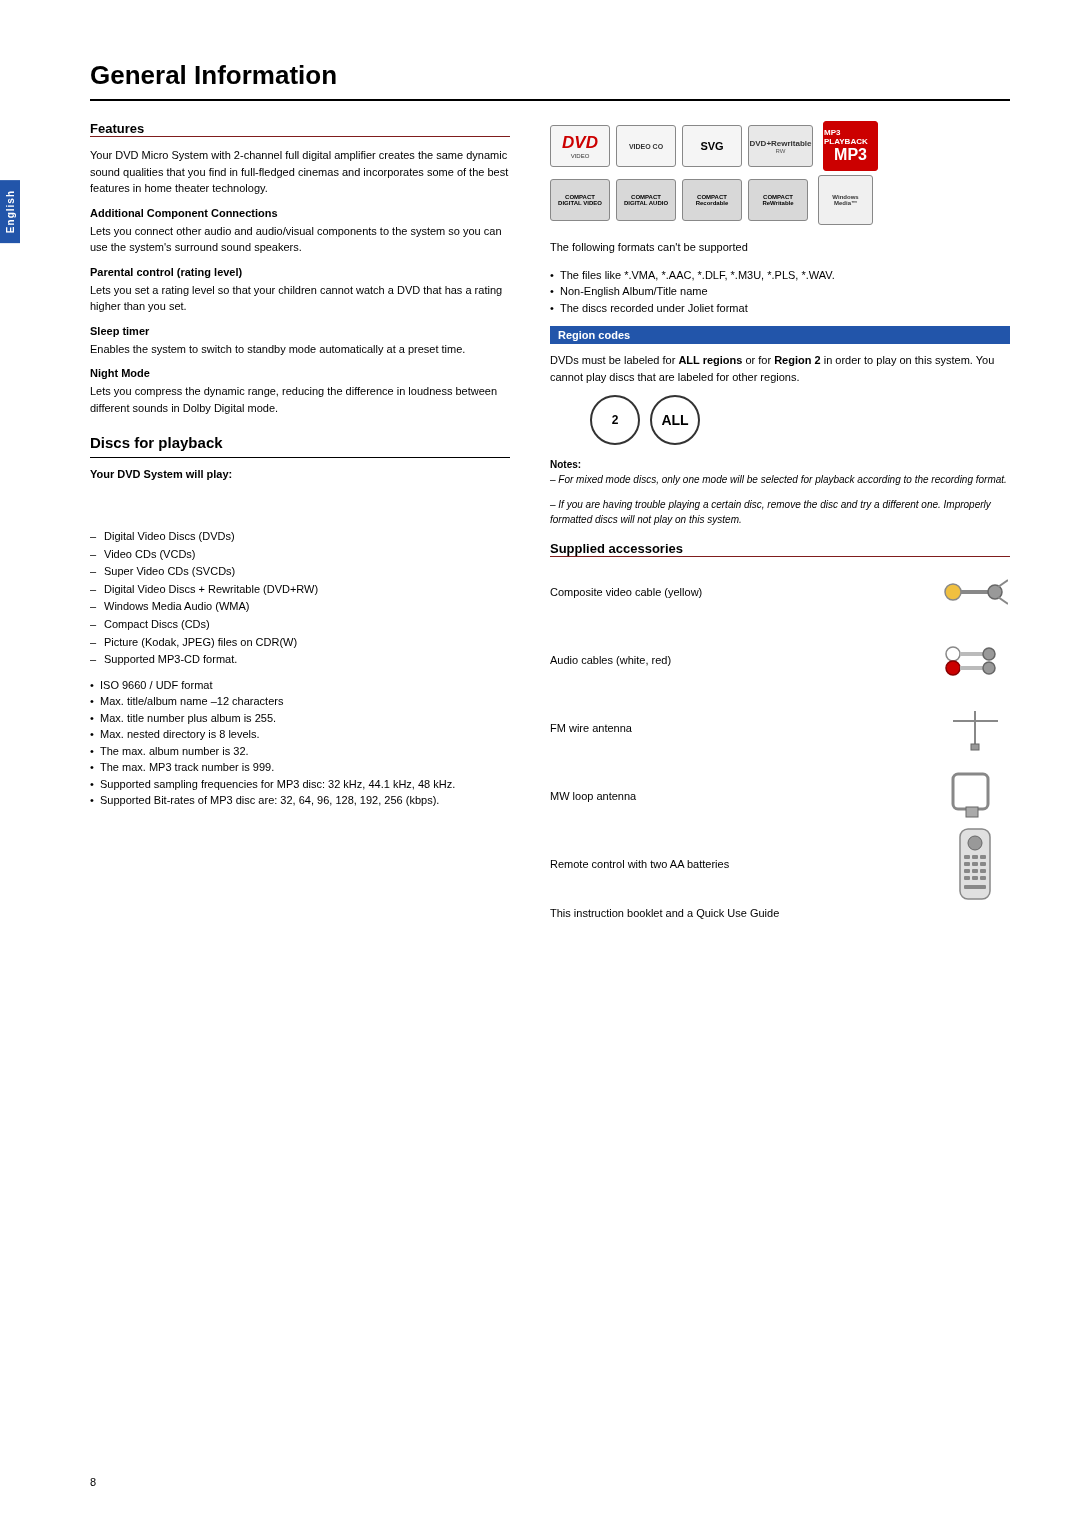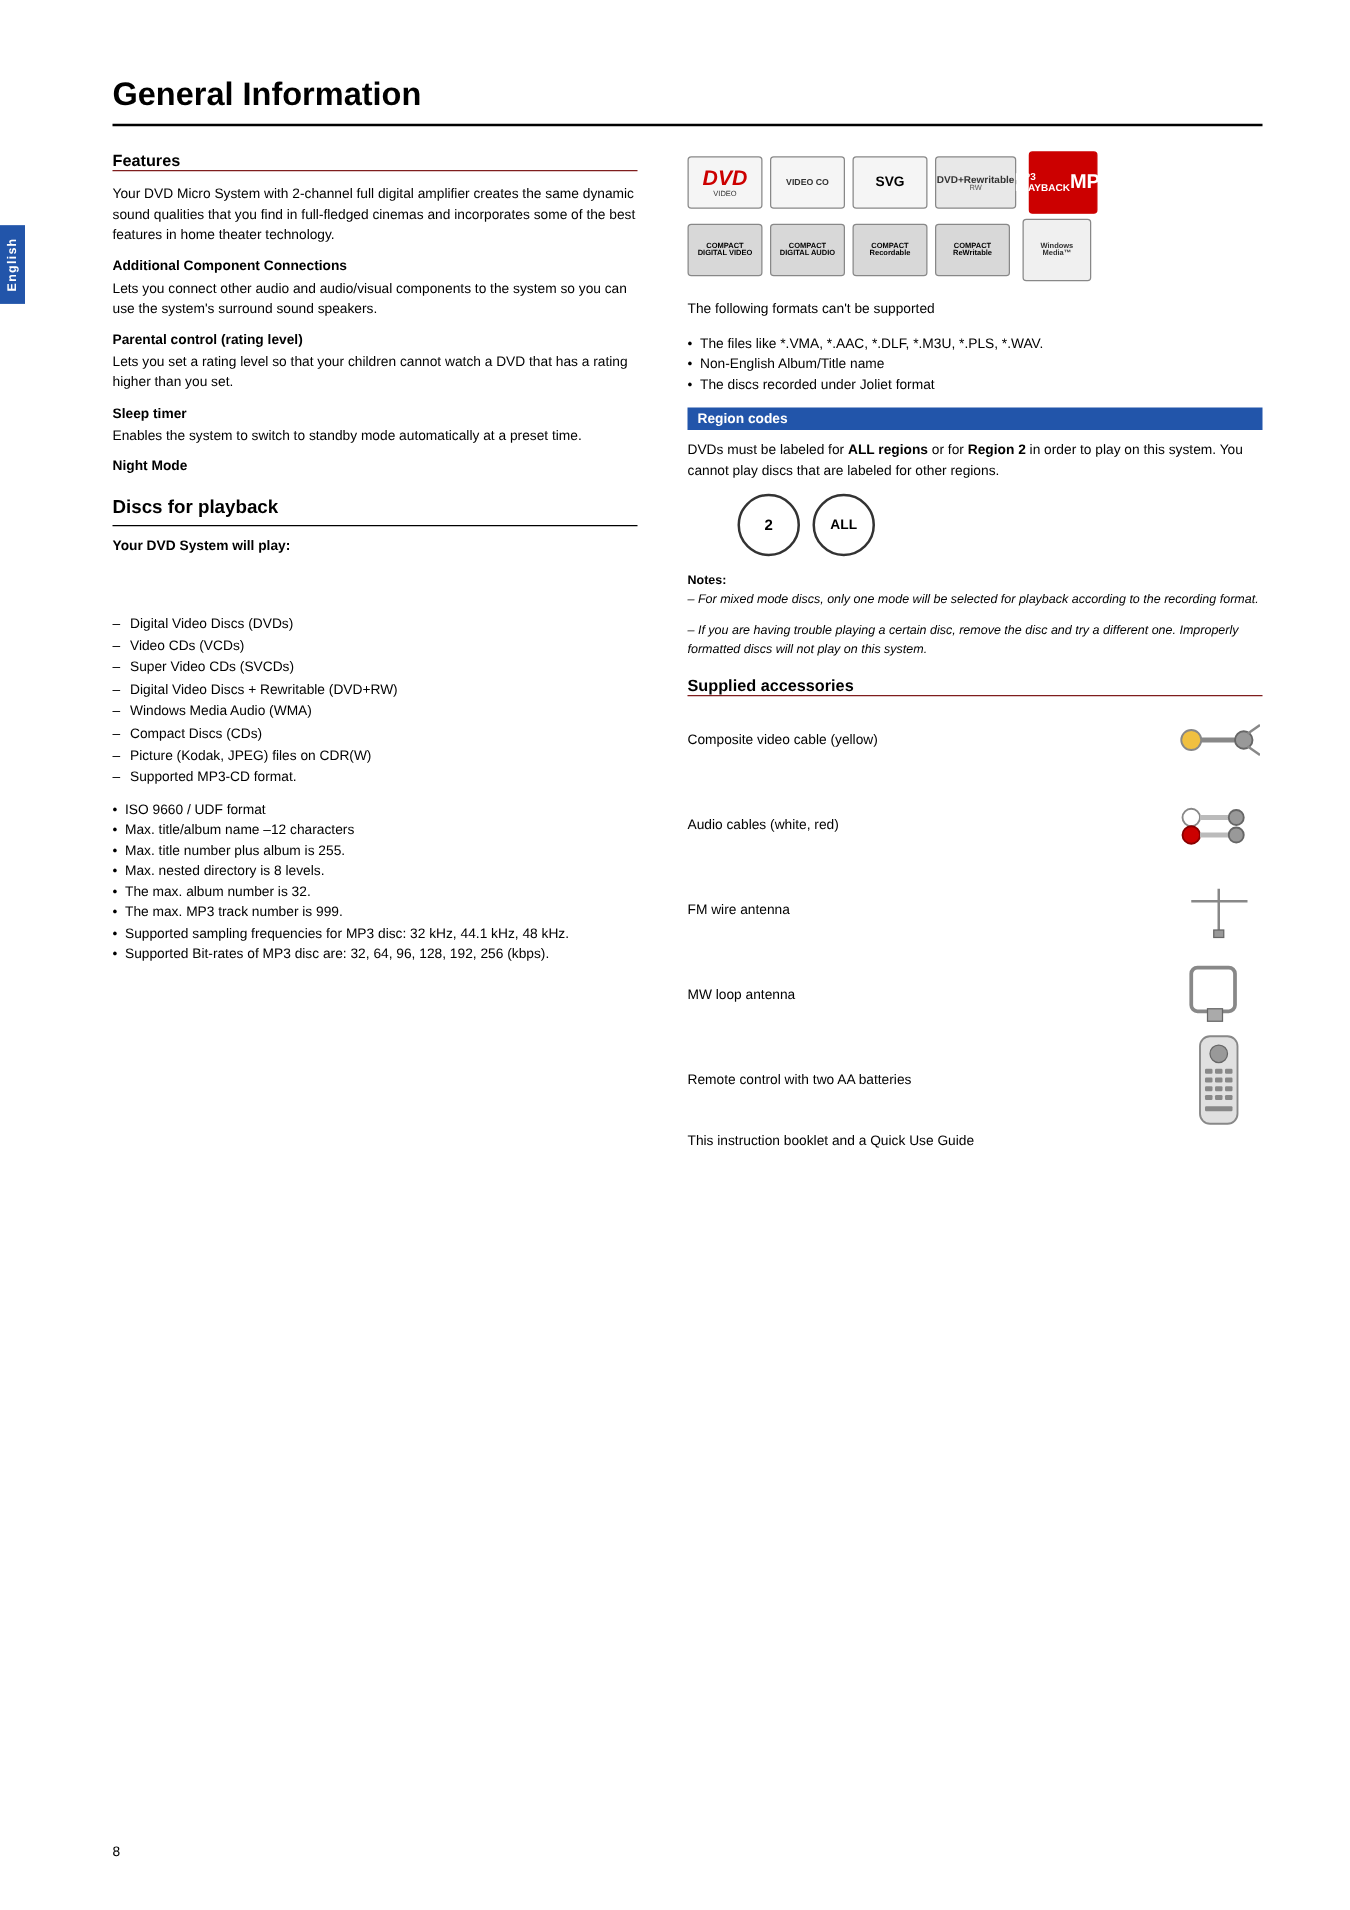--- a/index.html
+++ b/index.html
@@ -254,20 +254,21 @@
         <div class="subsection-title">Additional Component Connections</div>
         <p class="subsection-body">Lets you connect other audio and audio/visual components to the system so you can use the system's surround sound speakers.</p>
 
         <div class="subsection-title">Parental control (rating level)</div>
         <p class="subsection-body">Lets you set a rating level so that your children cannot watch a DVD that has a rating higher than you set.</p>
 
         <div class="subsection-title">Sleep timer</div>
         <p class="subsection-body">Enables the system to switch to standby mode automatically at a preset time.</p>
 
         <div class="subsection-title">Night Mode</div>
+        <p class="subsection-body">Lets you compress the dynamic range, reducing the difference in loudness between different sounds in Dolby Digital mode.</p>
       </div>
 
       <div class="discs-playback-section">
         <div class="discs-section-title">Discs for playback</div>
 
         <div class="subsection-title">Your DVD System will play:</div>
 
         <ul class="dash-list">
           <li>Digital Video Discs (DVDs)</li>
           <li>Video CDs (VCDs)</li>
@@ -308,21 +309,21 @@
 
           <div style="display:flex;flex-direction:column;align-items:center;justify-content:center;width:60px;height:42px;border:1.5px solid #888;border-radius:3px;background:#f5f5f5;">
             <span style="font-size:11px;font-weight:900;color:#000;">SVG</span>
           </div>
 
           <div style="display:flex;flex-direction:column;align-items:center;justify-content:center;width:65px;height:42px;border:1.5px solid #888;border-radius:3px;background:#e8e8e8;">
             <span style="font-size:8px;font-weight:bold;color:#333;">DVD+Rewritable</span>
             <span style="font-size:6px;color:#555;">RW</span>
           </div>
 
-          <div style="display:flex;align-items:center;justify-content:center;width:55px;height:50px;border:1.5px solid #cc0000;border-radius:3px;background:#cc0000;margin-left:4px;">
+          <div style="display:flex;flex-direction:column;align-items:center;justify-content:center;width:55px;height:50px;border:1.5px solid #cc0000;border-radius:3px;background:#cc0000;margin-left:4px;">
             <span style="font-size:8px;color:#fff;font-weight:bold;">MP3 PLAYBACK</span>
             <span style="font-size:16px;font-weight:900;color:#fff;">MP3</span>
           </div>
         </div>
         <div class="disc-icons-row">
 
           <div style="display:flex;flex-direction:column;align-items:center;justify-content:center;width:60px;height:42px;border:1.5px solid #888;border-radius:3px;background:#d8d8d8;">
             <span style="font-size:6px;font-weight:bold;color:#000;text-align:center;">COMPACT<br>DIGITAL VIDEO</span>
           </div>
           <div style="display:flex;flex-direction:column;align-items:center;justify-content:center;width:60px;height:42px;border:1.5px solid #888;border-radius:3px;background:#d8d8d8;">
@@ -352,21 +353,21 @@
       <div>
         <div class="region-codes-header">Region codes</div>
         <p class="region-body">
           DVDs must be labeled for <strong>ALL regions</strong> or for <strong>Region 2</strong> in order to play on this system. You cannot play discs that are labeled for other regions.
         </p>
         <div class="region-icons">
           <div class="region-icon">
             <span style="font-size:12px;font-weight:bold;">2</span>
           </div>
           <div class="region-icon">
-            <span style="font-size:11px;font-weight:bold;">ALL</span>
+            <span style="font-size:14px;font-weight:bold;">ALL</span>
           </div>
         </div>
       </div>
 
       <div>
         <p class="notes-text">
           <span class="notes-title">Notes:</span><br>
           – <em>For mixed mode discs, only one mode will be selected for playback according to the recording format.</em>
         </p>
         <p class="notes-text">

